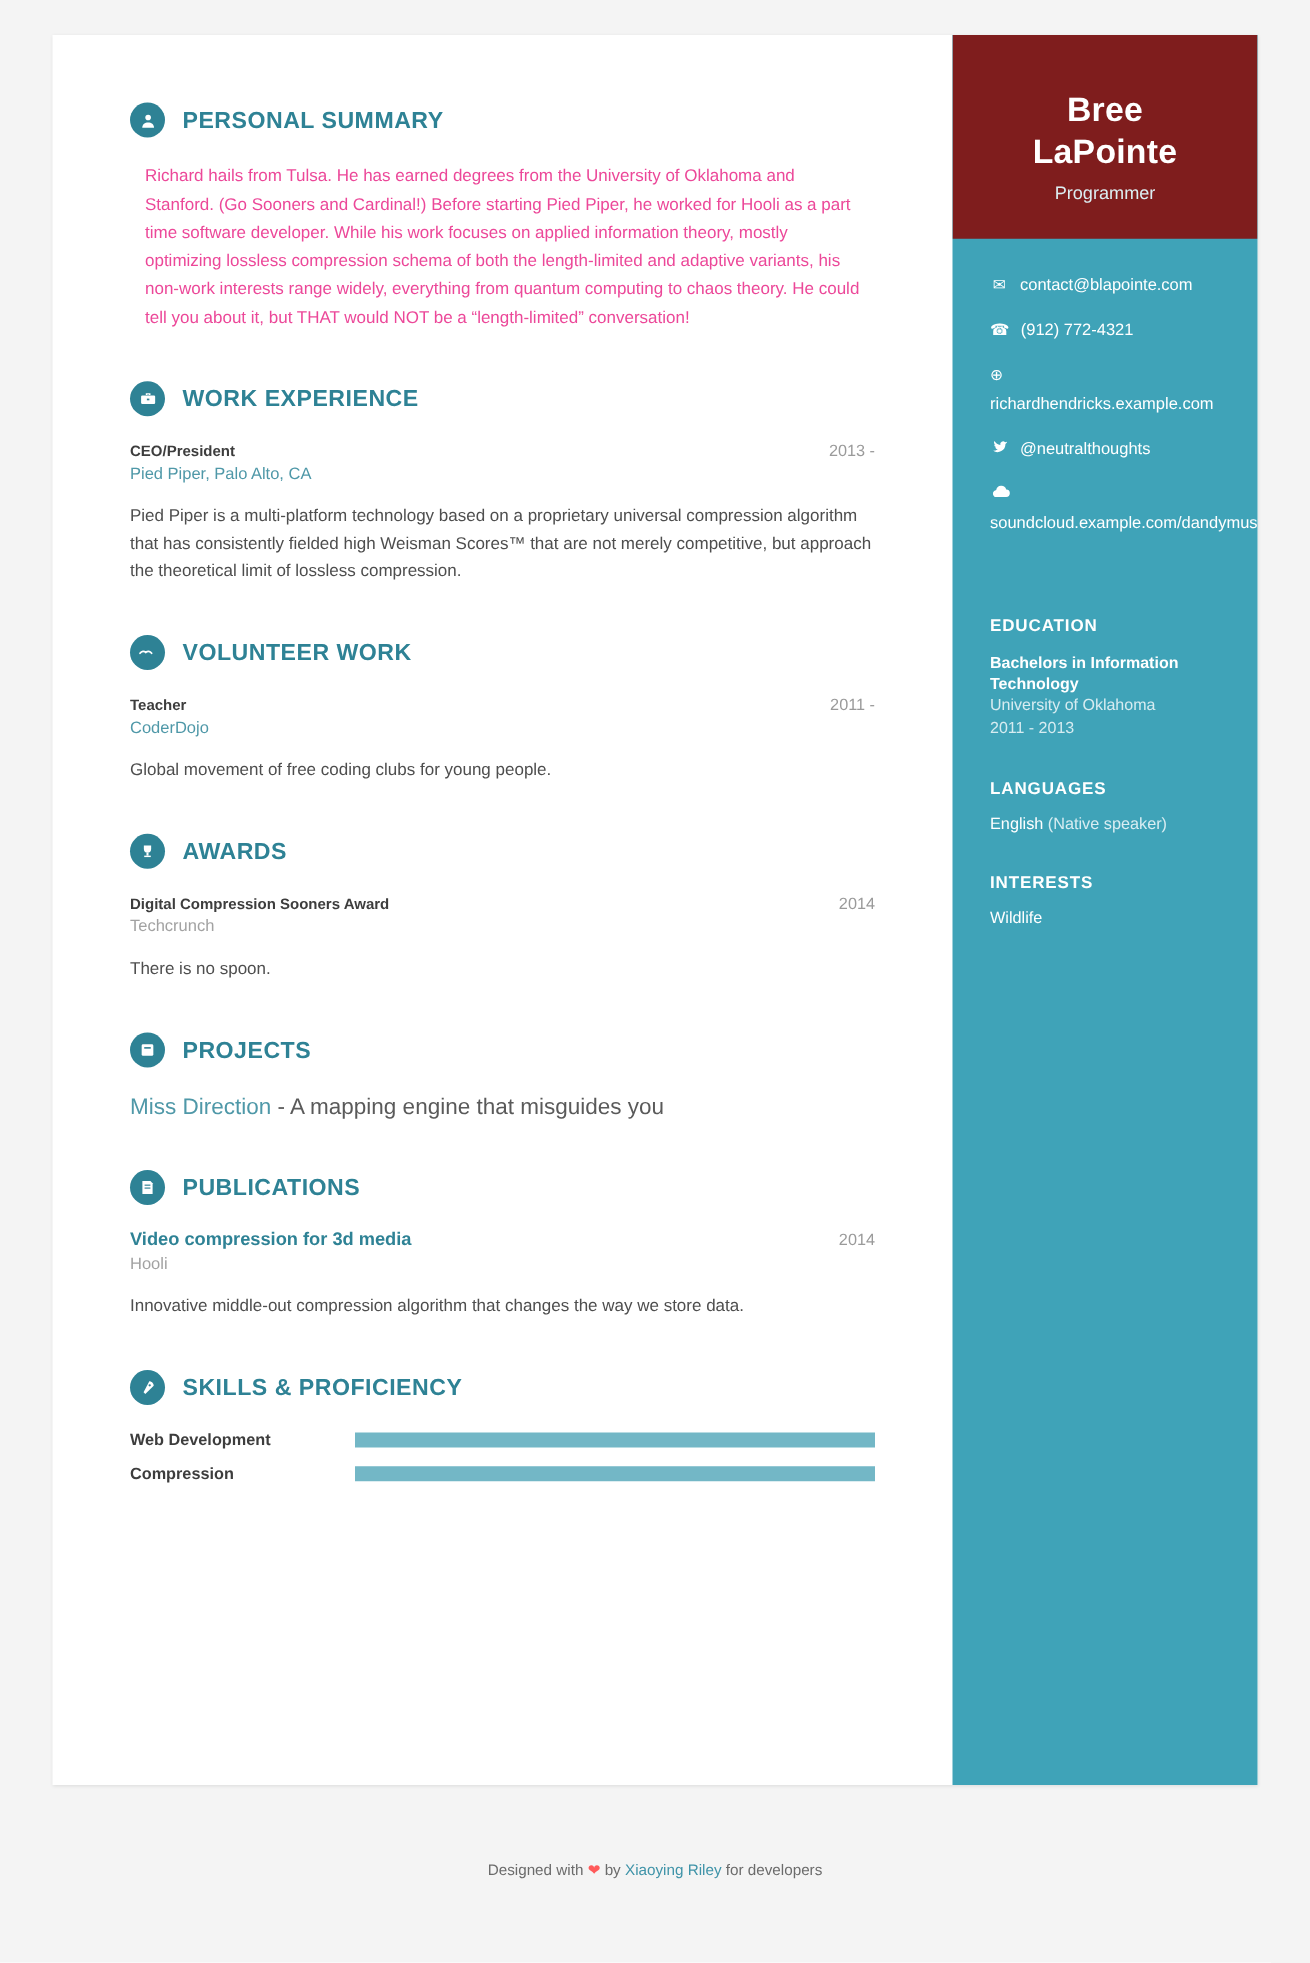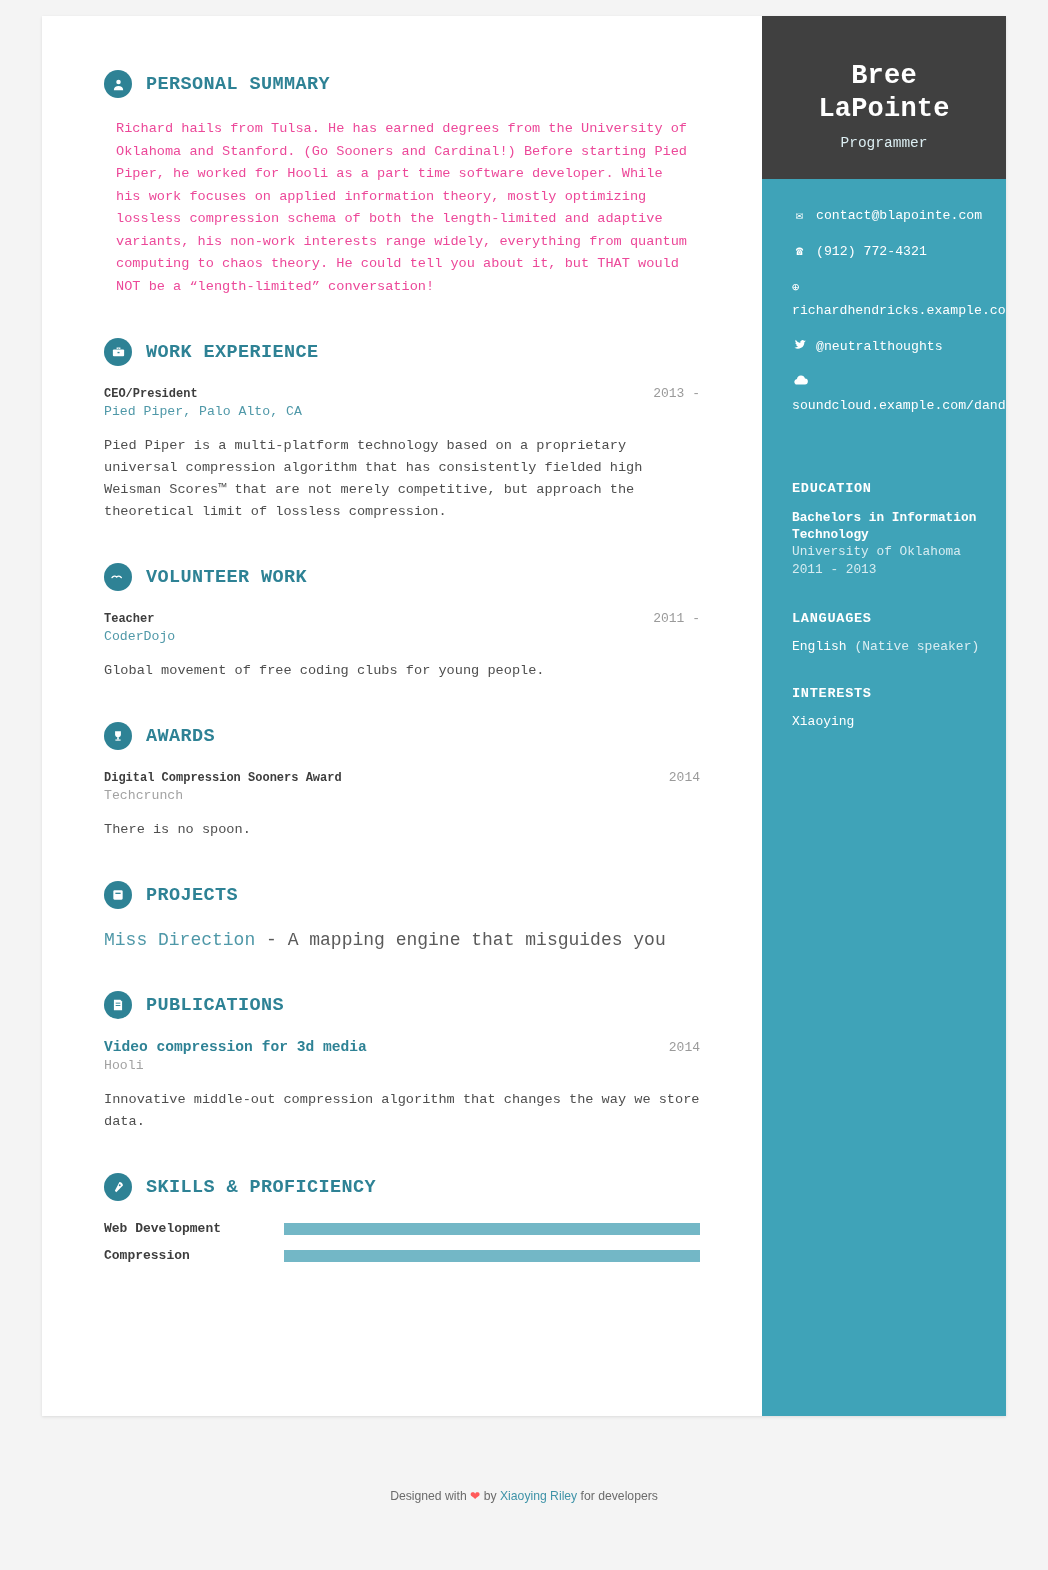--- a/index.html
+++ b/index.html
@@ -9,27 +9,26 @@
     height: 1570px;
     background: #f4f4f4;
     font-family: "Liberation Sans", sans-serif;
     color: #4a4a4a;
     position: relative;
     overflow: hidden;
   }
   .page {
     position: absolute;
     left: 42px;
-    top: 16px;
+    top: 28px;
     width: 964px;
     height: 1400px;
     background: #ffffff;
     display: flex;
     box-shadow: 0 1px 3px rgba(0,0,0,0.10);
-    font-family: Liberation Mono, monospace;
   }
   
   .main {
     width: 720px;
     padding: 54px 62px 0 62px;
     position: relative;
   }
   .section { margin-bottom: 40px; }
   .sec-head {
     display: flex;
@@ -126,21 +125,21 @@
   }
   
   .side {
     width: 244px;
     background: #3fa3b8;
     color: #ffffff;
     position: relative;
     overflow: hidden;
   }
   .side-head {
-    background: #404040;
+    background: #7f1d1d;
     padding: 44px 18px 28px 18px;
     text-align: center;
   }
   .side-name {
     font-size: 27px;
     font-weight: bold;
     line-height: 33px;
     letter-spacing: 0.2px;
   }
   .side-role {
@@ -387,20 +386,20 @@
       <div class="side-soft">2011 - 2013</div>
     </div>
 
     <div class="side-block">
       <div class="side-h">LANGUAGES</div>
       <div class="side-line"><span>English</span><span class="muted"> (Native speaker)</span></div>
     </div>
 
     <div class="side-block">
       <div class="side-h">INTERESTS</div>
-      <div class="side-line">Xiaoying</div>
+      <div class="side-line">Wildlife</div>
     </div>
   </div>
 </div>
 
 <div class="footer">
   <span>Designed with </span><span class="heart">❤</span><span> by </span><span class="lnk">Xiaoying Riley</span><span> for developers</span>
 </div>
 
 </body></html>

